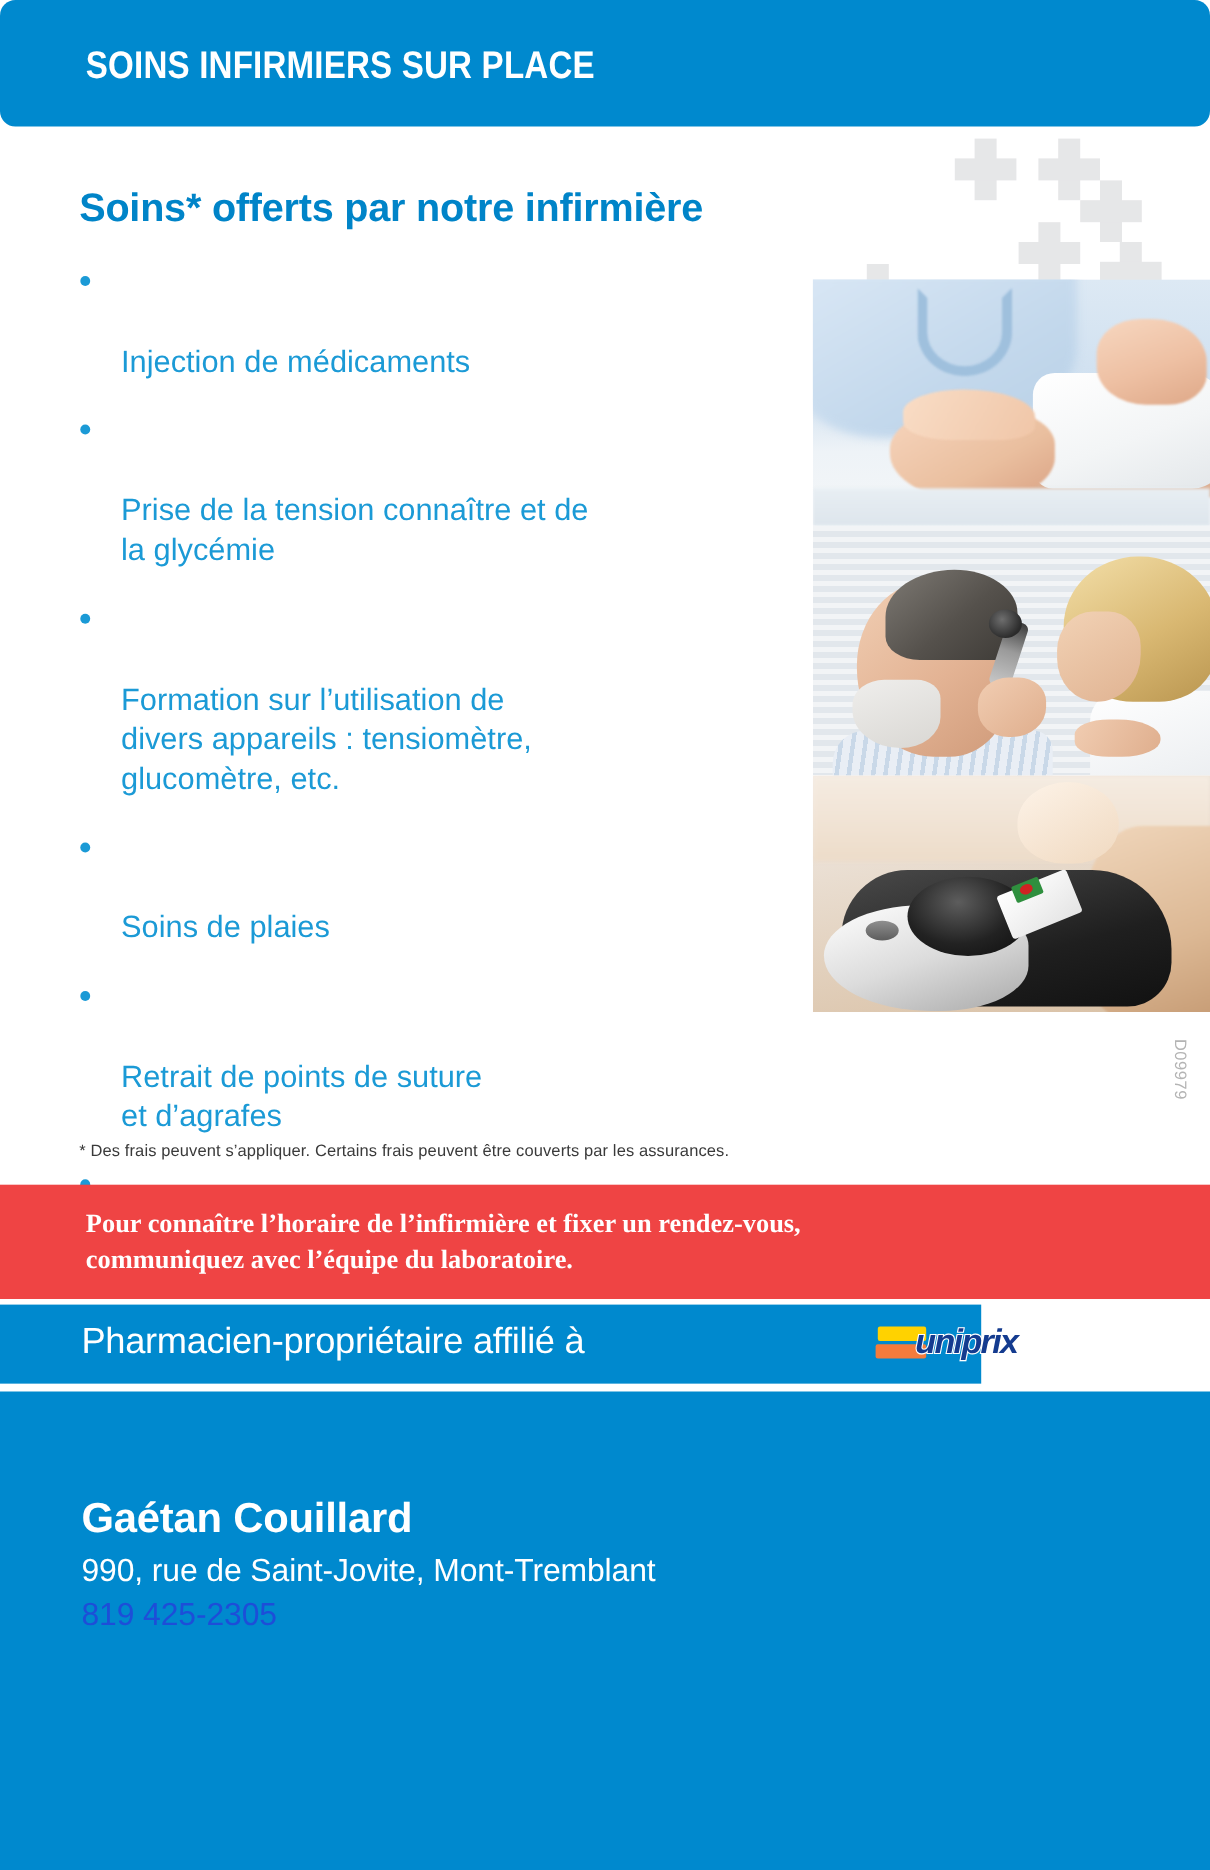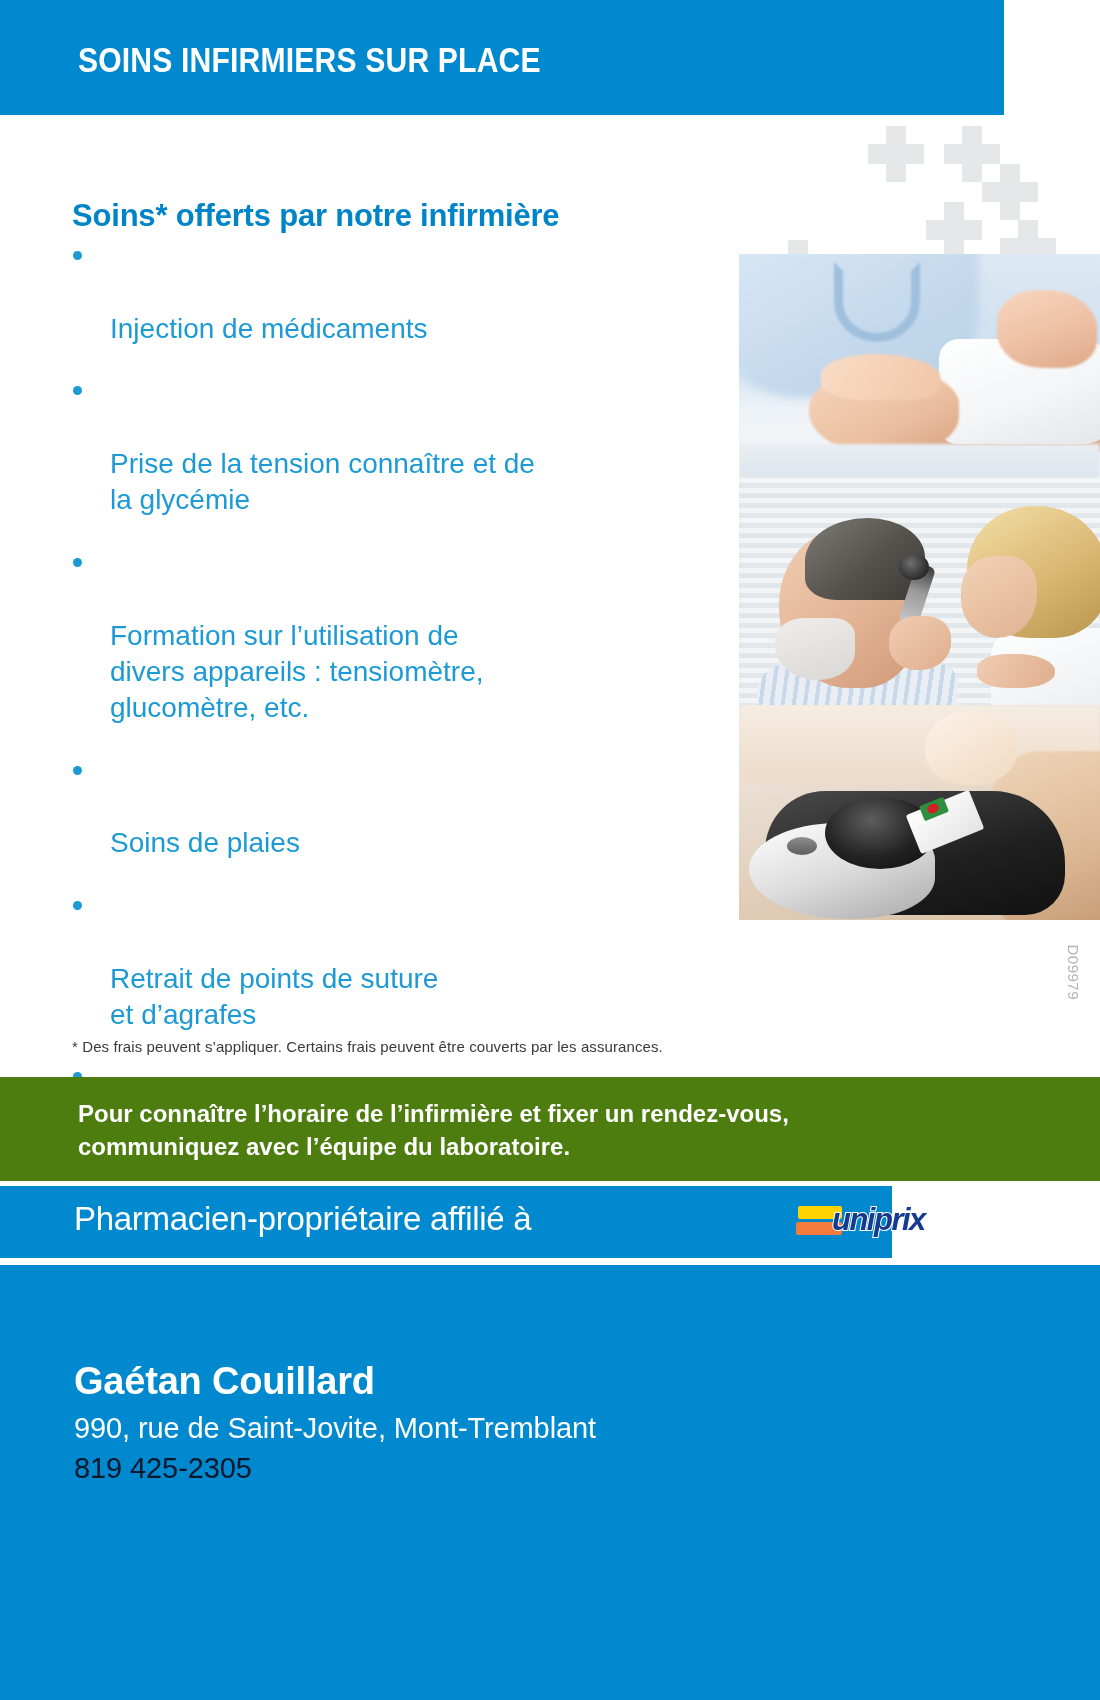--- a/index.html
+++ b/index.html
@@ -17,23 +17,24 @@
     height: 1700px;
     background: #ffffff;
     overflow: hidden;
   }
 
   
   .header-band {
     position: absolute;
     left: 0;
     top: 0;
-    width: 1004px;
+    width: 1100px;
     height: 115px;
     background: #0089ce;
+    border-radius: 14px;
   }
   .header-title {
     position: absolute;
     left: 78px;
     top: 40px;
     color: #ffffff;
     font-family: "Liberation Sans Narrow", "Liberation Sans", sans-serif;
     font-size: 35px;
     font-weight: bold;
     letter-spacing: 0.2px;
@@ -64,24 +65,23 @@
   .cross::before { left: 18px; top: 0;   width: 20px; height: 56px; }
   .cross::after  { left: 0;   top: 18px; width: 56px; height: 20px; }
 
   
   .lead-heading {
     position: absolute;
     left: 72px;
     top: 168px;
     width: 640px;
     color: #0084c8;
-    font-size: 31px;
+    font-size: 36px;
     font-weight: bold;
     letter-spacing: -0.2px;
-    margin-top: 30px;
   }
 
   .bullet-list {
     position: absolute;
     left: 68px;
     top: 238px;
     width: 640px;
     margin: 0;
     padding: 0;
     list-style: none;
@@ -322,21 +322,22 @@
     white-space: nowrap;
   }
 
   
   .cta-band {
     position: absolute;
     left: 0;
     top: 1077px;
     width: 1100px;
     height: 104px;
-    background: #4d7c0f;
+    background: #ef4444;
+    font-family: Liberation Serif, serif;
   }
   .cta-text {
     position: absolute;
     left: 78px;
     top: 20px;
     width: 960px;
     color: #ffffff;
     font-size: 24px;
     font-weight: bold;
     line-height: 1.38;
@@ -438,21 +439,21 @@
     top: 1412px;
     color: #ffffff;
     font-size: 29px;
     letter-spacing: -0.1px;
     white-space: nowrap;
   }
   .contact-phone {
     position: absolute;
     left: 74px;
     top: 1452px;
-    color: #0f172a;
+    color: #1d4ed8;
     font-size: 29px;
     letter-spacing: -0.1px;
     white-space: nowrap;
   }
 </style>
 </head>
 <body>
 
 <div id="poster">
 

